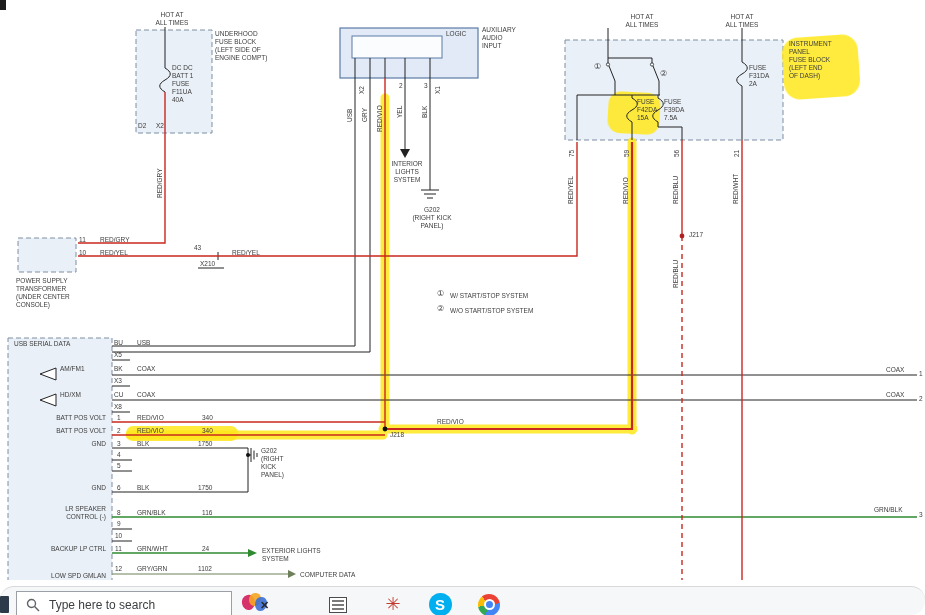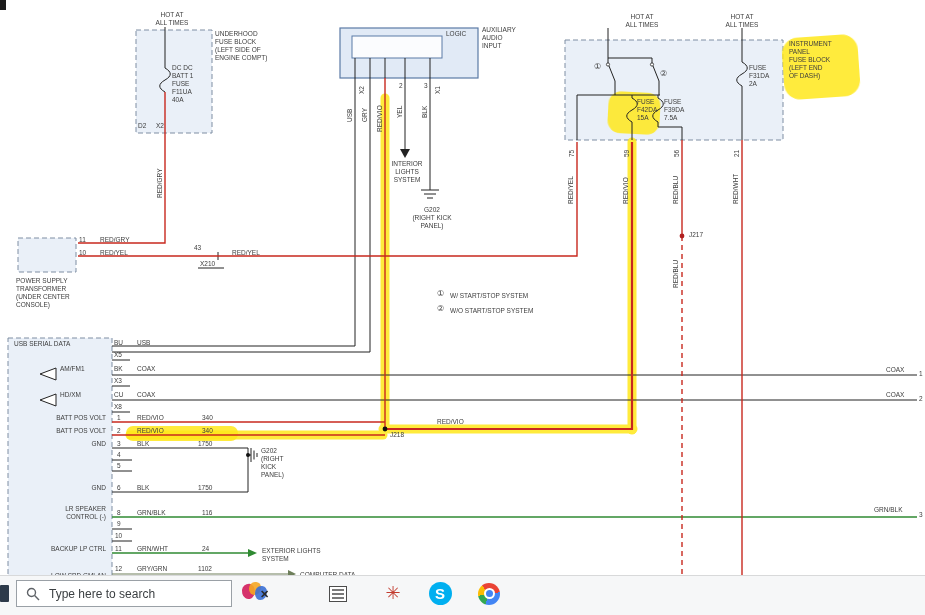--- a/index.html
+++ b/index.html
@@ -10,21 +10,21 @@
   .lbl { position:absolute; font-size:6.5px; line-height:8px; color:#3c3c3c; white-space:pre-line; z-index:3; }
   .vlbl { position:absolute; font-size:6.5px; line-height:7px; color:#3c3c3c; transform:rotate(-90deg); transform-origin:0 0; white-space:nowrap; z-index:3; }
   .ctr { text-align:center; }
   .rt { text-align:right; }
   .sym { font-size:8px; line-height:8px; }
   .dashbox { fill:#eaf0f8; stroke:#7f8ea3; stroke-width:1; stroke-dasharray:5 3; }
   .solidbox { fill:#e1eaf6; stroke:#5b7aa6; stroke-width:1.2; }
   .innerbox { fill:#fbfcfe; stroke:#5b7aa6; stroke-width:1; }
   .corner-artifact { position:absolute; left:0; top:0; width:6px; height:10px; background:#1c1c1c; z-index:4; }
   
-  .taskbar { position:absolute; left:0; bottom:0; width:925px; height:40px; background:#f6f7f8; border-top:1px solid #d8d9da; z-index:10; }
+  .taskbar { position:absolute; left:0; bottom:0; width:925px; height:29px; background:#f6f7f8; border-top:1px solid #d8d9da; z-index:10;border-radius:14px; }
   .start-frag { position:absolute; left:0; top:9px; width:9px; height:17px; background:#2d3a4a; border-radius:1px; }
   .searchbox { position:absolute; left:16px; top:4px; width:216px; height:27px; background:#fff; border:1px solid #9aa0a6; display:flex; align-items:center; gap:9px; padding:0 9px; }
   .searchtext { font-size:12px; color:#3c4043; white-space:nowrap; }
   .tbicon { position:absolute; top:0; width:32px; height:35px; display:flex; align-items:center; justify-content:center; }
   .blob { position:absolute; border-radius:50% 40% 55% 45%; }
   .b1 { left:2px; top:8px; width:13px; height:15px; background:#d6336c; transform:rotate(-15deg); }
   .b2 { left:9px; top:6px; width:12px; height:13px; background:#f5a623; opacity:.9; }
   .b3 { left:15px; top:10px; width:12px; height:14px; background:#3b6fd4; opacity:.9; }
   .xmark::before { content:"\2715"; position:absolute; left:20px; top:12px; font-size:11px; color:#2a2a2a; font-weight:bold; }
   .winframe { display:block; width:18px; height:16px; border:1.5px solid #4c4c4c; background:#fff; position:relative; }

